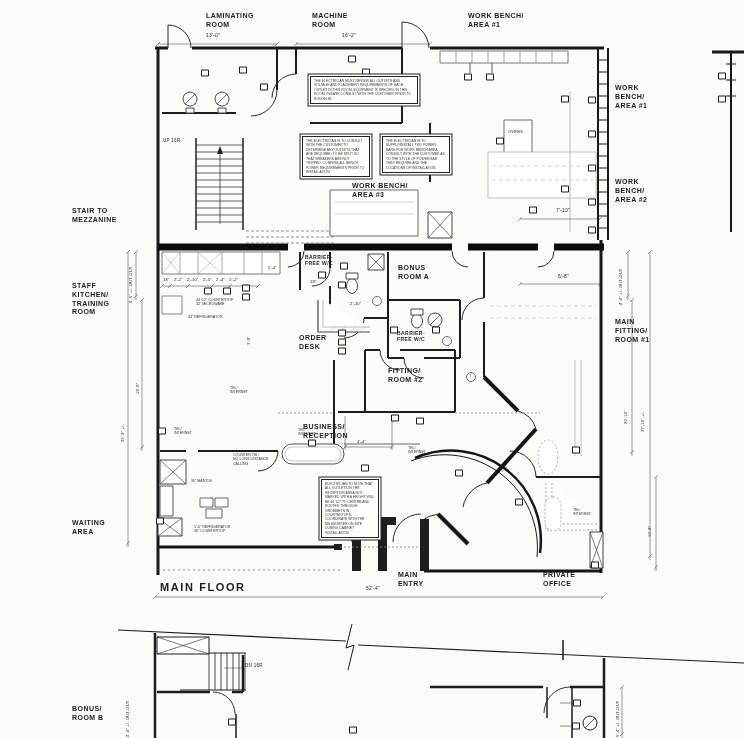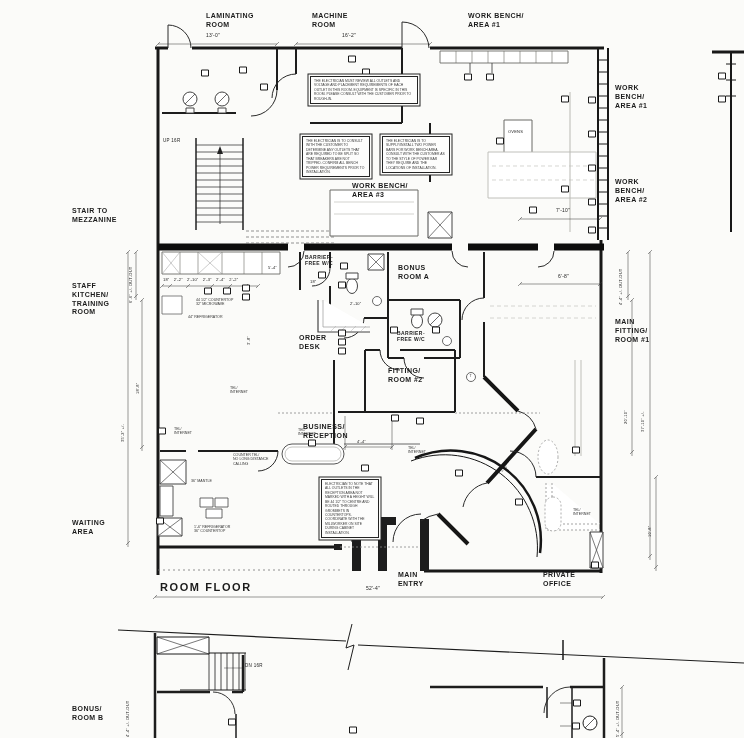--- a/index.html
+++ b/index.html
@@ -264,21 +264,21 @@
 <div class="lbl" style="left:303px;top:423px">BUSINESS/
 RECEPTION</div>
 <div class="lbl" style="left:72px;top:519px">WAITING
 AREA</div>
 <div class="lbl" style="left:398px;top:571px">MAIN
 ENTRY</div>
 <div class="lbl" style="left:543px;top:571px">PRIVATE
 OFFICE</div>
 <div class="lbl" style="left:72px;top:705px">BONUS/
 ROOM B</div>
-<div class="lbl title" style="left:160px;top:581px">ROOM FLOOR</div>
+<div class="lbl title" style="left:160px;top:581px">MAIN FLOOR</div>
 <div class="lbl stair" style="left:163px;top:139px">UP 16R</div>
 <div class="lbl stair" style="left:245px;top:664px">DN 16R</div>
 <div class="lbl ov" style="left:508px;top:130px;font-weight:400">OVENS</div>
 
 <div class="dim" style="left:206px;top:33px">13'-0"</div>
 <div class="dim" style="left:342px;top:33px">16'-2"</div>
 <div class="dim" style="left:366px;top:586px">52'-4"</div>
 <div class="dim" style="left:556px;top:208px">7'-10"</div>
 <div class="dim" style="left:558px;top:274px">6'-8"</div>
 <div class="dim sm" style="left:268px;top:266px">5'-4"</div>

